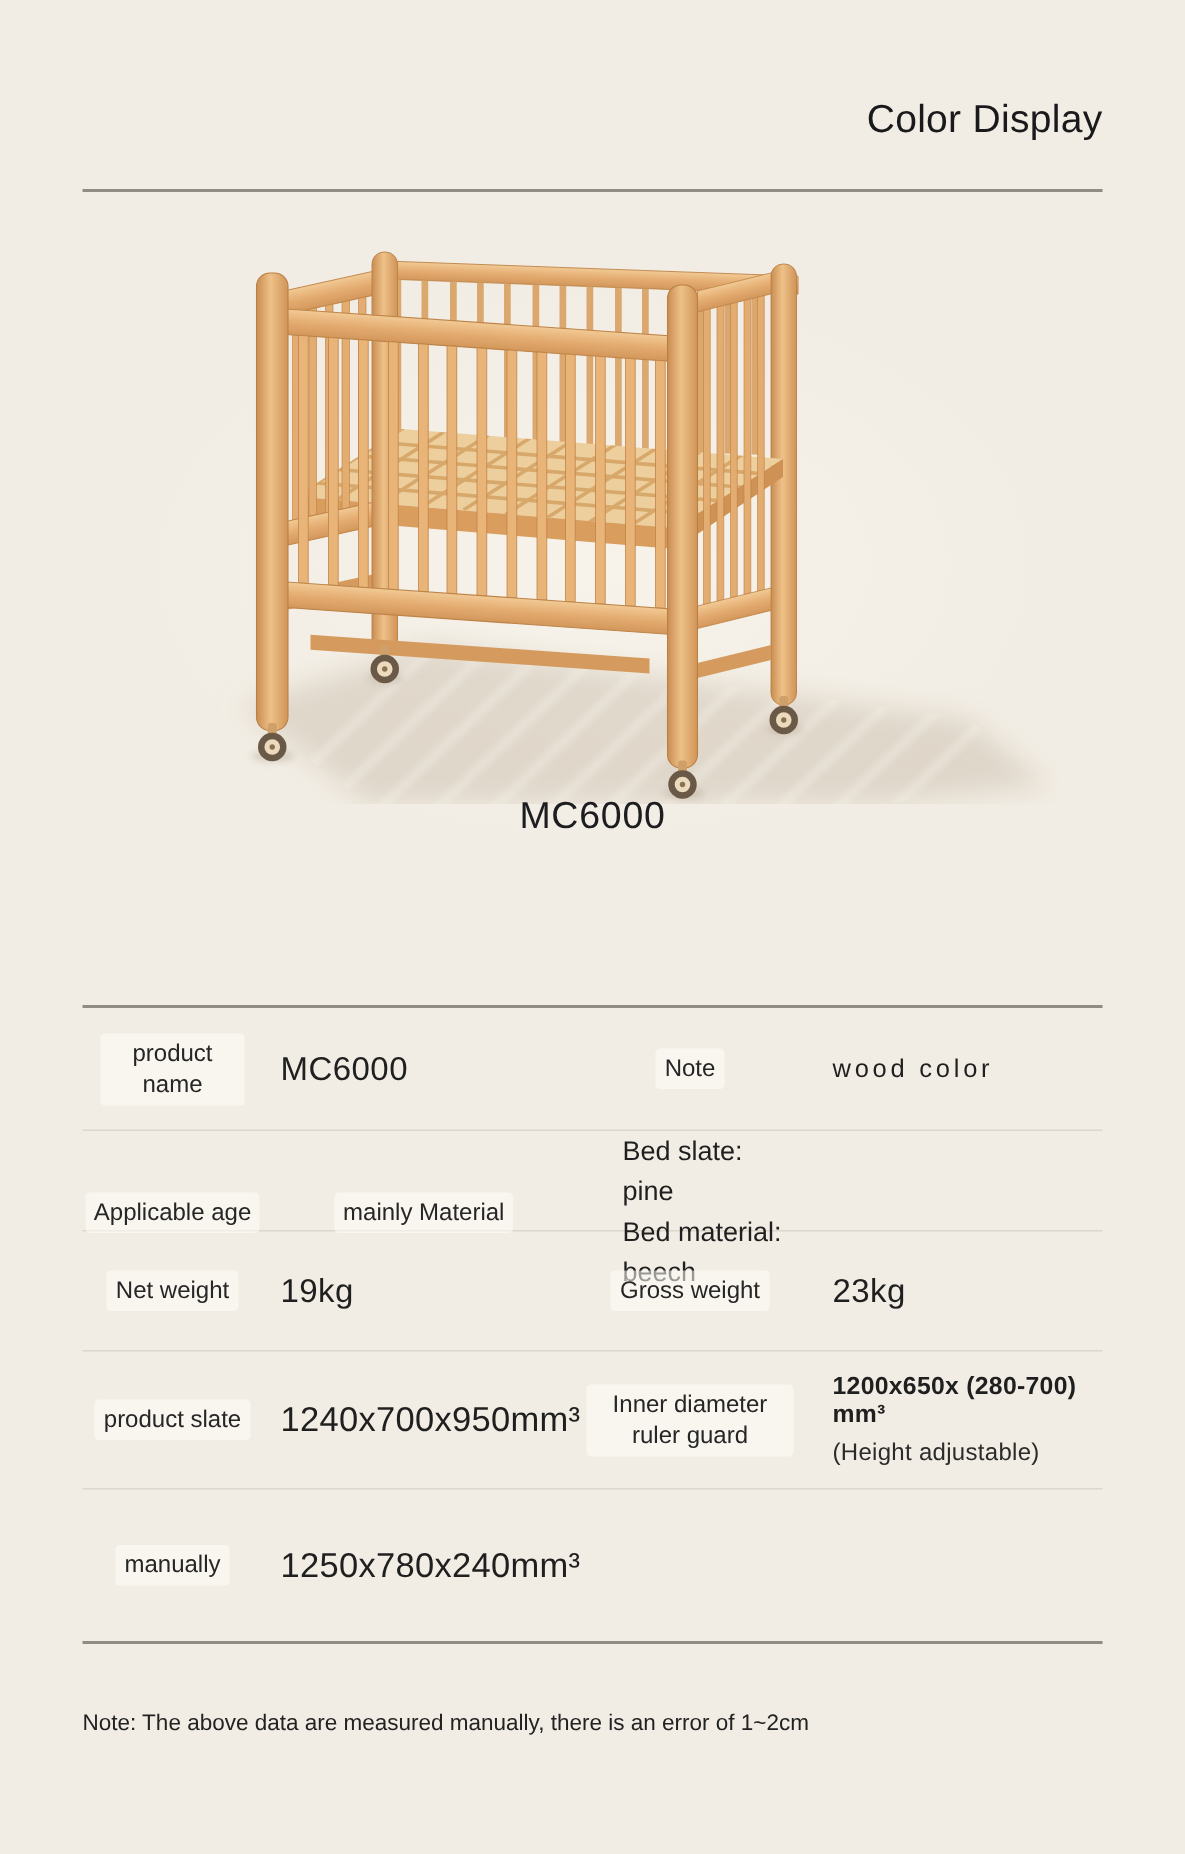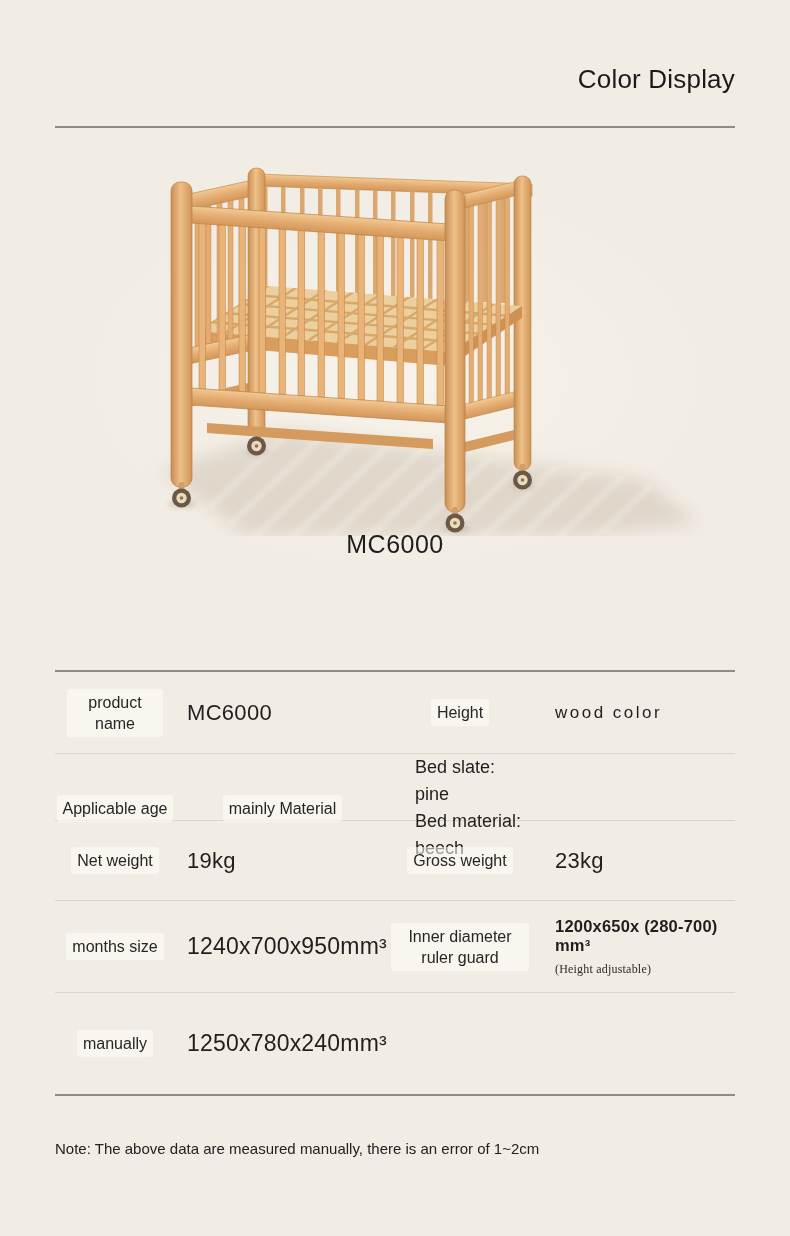--- a/index.html
+++ b/index.html
@@ -48,21 +48,21 @@
   .lbl-narrow .chip{max-width:84px;}
   .lbl-wrap .chip{max-width:126px;}
   .val{padding-left:12px;}
   .c4{padding-left:25px;}
   .v-xl{font-size:22px;font-weight:500;letter-spacing:0.3px;}
   .v-size{font-size:23px;font-weight:500;letter-spacing:0.2px;}
   .v-lines{font-size:16px;line-height:23px;}
   .v-mat{font-size:18px;line-height:27px;}
   .v-wood{font-size:17px;letter-spacing:2.5px;}
   .v-inner{font-size:16.5px;font-weight:600;letter-spacing:0.2px;}
-  .v-subnote{font-size:12px;font-weight:400;color:#2b2b2b;margin-top:7px;letter-spacing:0.2px;font-family:Liberation Serif, serif;}
+  .v-subnote{font-size:16px;font-weight:400;color:#2b2b2b;margin-top:7px;letter-spacing:0.2px;}
   
   .note{margin:42px 55px 0 55px;font-size:15px;line-height:21px;color:#222;}
 </style>
 </head>
 <body>
 
 <div class="page">
 
   <div class="header">
     <span class="title">Color Display</span>
@@ -232,42 +232,42 @@
     <div class="figure-caption">MC6000</div>
   </div>
 
   <div class="rule"></div>
 
   <div class="spec-table">
 
     <div class="spec-row r1">
       <div class="cell lbl lbl-narrow"><span class="chip">product name</span></div>
       <div class="cell val v-xl">MC6000</div>
-      <div class="cell lbl"><span class="chip">Height</span></div>
+      <div class="cell lbl"><span class="chip">Note</span></div>
       <div class="cell c4 v-wood">wood color</div>
     </div>
 
     <div class="spec-row r2">
       <div class="cell lbl"><span class="chip">Applicable age</span></div>
       <div class="cell lbl"><span class="chip">mainly Material</span></div>
       <div class="cell c4 v-mat">
         <div>Bed slate: pine</div>
         <div>Bed material: beech</div>
       </div>
     </div>
 
     <div class="spec-row r3">
       <div class="cell lbl"><span class="chip">Net weight</span></div>
       <div class="cell val v-xl">19kg</div>
       <div class="cell lbl"><span class="chip">Gross weight</span></div>
       <div class="cell c4 v-xl">23kg</div>
     </div>
 
     <div class="spec-row r4">
-      <div class="cell lbl"><span class="chip">months size</span></div>
+      <div class="cell lbl"><span class="chip">product slate</span></div>
       <div class="cell val v-size">1240x700x950mm³</div>
       <div class="cell lbl lbl-wrap"><span class="chip">Inner diameter ruler guard</span></div>
       <div class="cell c4">
         <div class="v-inner">1200x650x (280-700) mm³</div>
         <div class="v-subnote">(Height adjustable)</div>
       </div>
     </div>
 
     <div class="spec-row r5">
       <div class="cell lbl"><span class="chip">manually</span></div>

